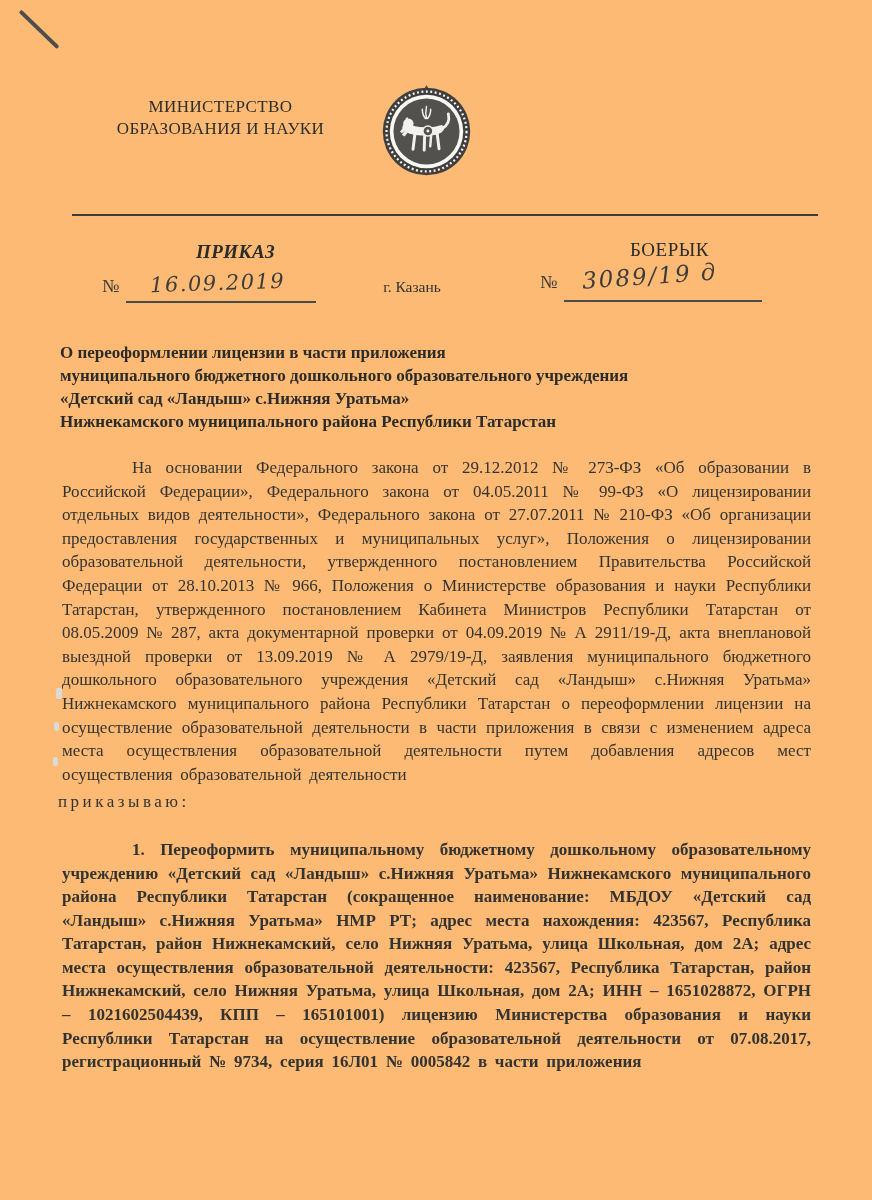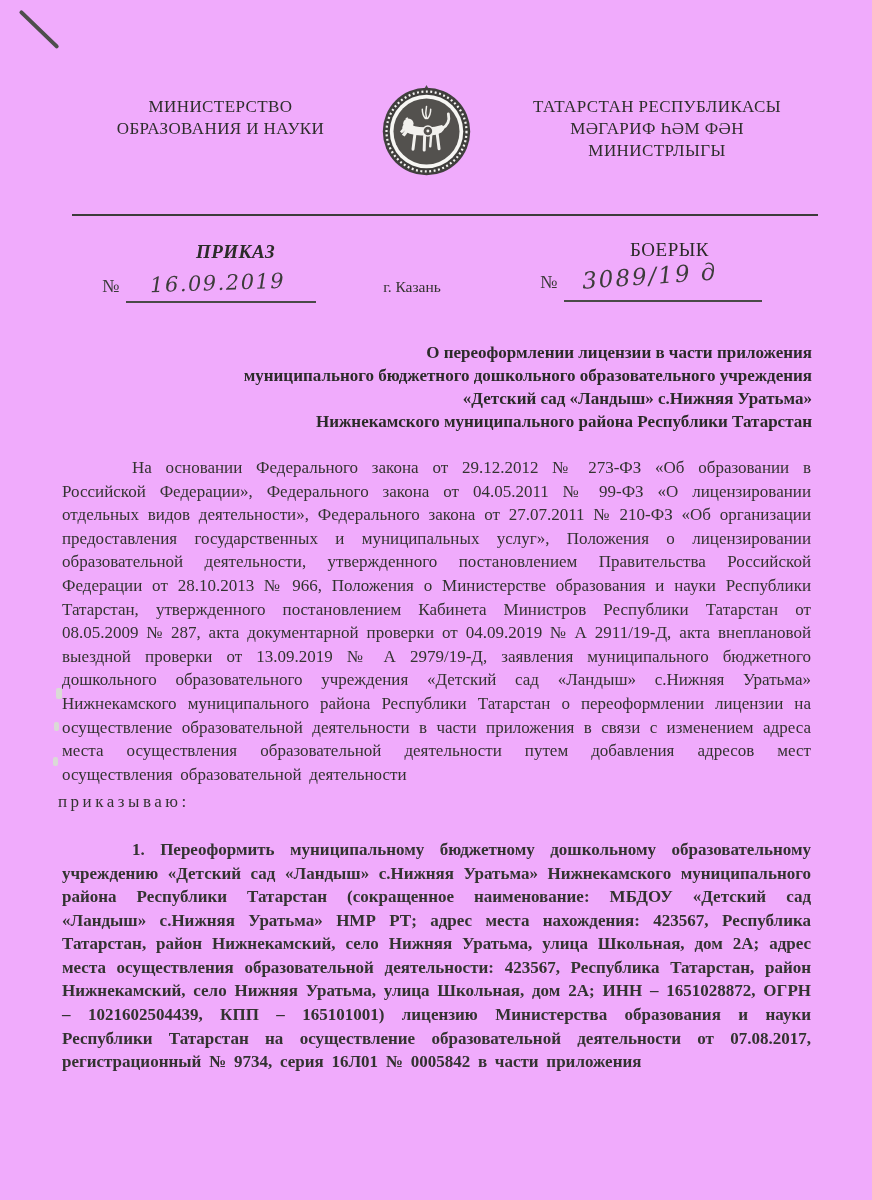--- a/index.html
+++ b/index.html
@@ -1,20 +1,20 @@
 <!DOCTYPE html>
 <html lang="ru"><head>
 <meta charset="utf-8">
 <style>
   html,body{margin:0;padding:0;background:#e9e9e7;}
   .page{
     position:relative;
     width:872px;height:1200px;
     margin:0 auto;
-    background:#f0abfc;
+    background:#fdba74;
     overflow:hidden;
     font-family:"Liberation Serif", serif;
     color:#30302e;
   }
   
   .pen-mark{
     position:absolute;left:20px;top:9px;
     width:53px;height:4px;border-radius:3px;
     background:#4e4e4c;
     transform:rotate(44deg);
@@ -69,21 +69,21 @@
   .hw-date{left:150px;top:271px;font-size:21px;letter-spacing:1.5px;transform:rotate(-2deg);}
   .hw-num{left:582px;top:263px;font-size:23px;letter-spacing:2px;transform:rotate(-4deg);}
   .city{
     position:absolute;left:367px;top:278px;width:90px;
     text-align:center;font-size:15.5px;color:#33332f;
   }
 
   
   .doc-title{
     position:absolute;left:60px;top:341px;width:752px;
-    text-align:right;font-weight:bold;
+    text-align:left;font-weight:bold;
     font-size:17px;line-height:23px;color:#2b2b29;
   }
 
   
   .body-text{
     position:absolute;left:58px;top:452px;width:757px;
     font-size:17px;line-height:23.6px;
     text-align:justify;word-spacing:3.5px;color:#333331;
   }
   .body-text p{margin:4px;text-indent:70px;}
@@ -130,25 +130,20 @@
       <path d="M37.5 53 L35.5 69" stroke="#f2f1ee" stroke-width="3.2" stroke-linecap="round"></path>
       <path d="M48 54.5 L47.5 70" stroke="#f2f1ee" stroke-width="3.2" stroke-linecap="round"></path>
       <path d="M61.5 52.5 L63.5 68.5" stroke="#f2f1ee" stroke-width="3.2" stroke-linecap="round"></path>
       <path d="M55 54 L54 66" stroke="#f2f1ee" stroke-width="2.6" stroke-linecap="round"></path>
 
       <circle cx="51.5" cy="49.5" r="5.4" fill="#53514e" stroke="#f2f1ee" stroke-width="1.6"></circle>
       <circle cx="51.5" cy="49.5" r="1.6" fill="#f2f1ee"></circle>
     </svg>
   </div>
 
-  <div class="hdr-right">
-    <div>ТАТАРСТАН РЕСПУБЛИКАСЫ</div>
-    <div>МӘГАРИФ ҺӘМ ФӘН</div>
-    <div>МИНИСТРЛЫГЫ</div>
-  </div>
 
   <div class="rule"></div>
 
   <div class="prikaz-label">ПРИКАЗ</div>
   <div class="boeryk-label">БОЕРЫК</div>
 
   <span class="no-sign no-left">№</span>
   <span class="handwritten hw-date">16.09.2019</span>
   <div class="fill-line line-left"></div>
 

